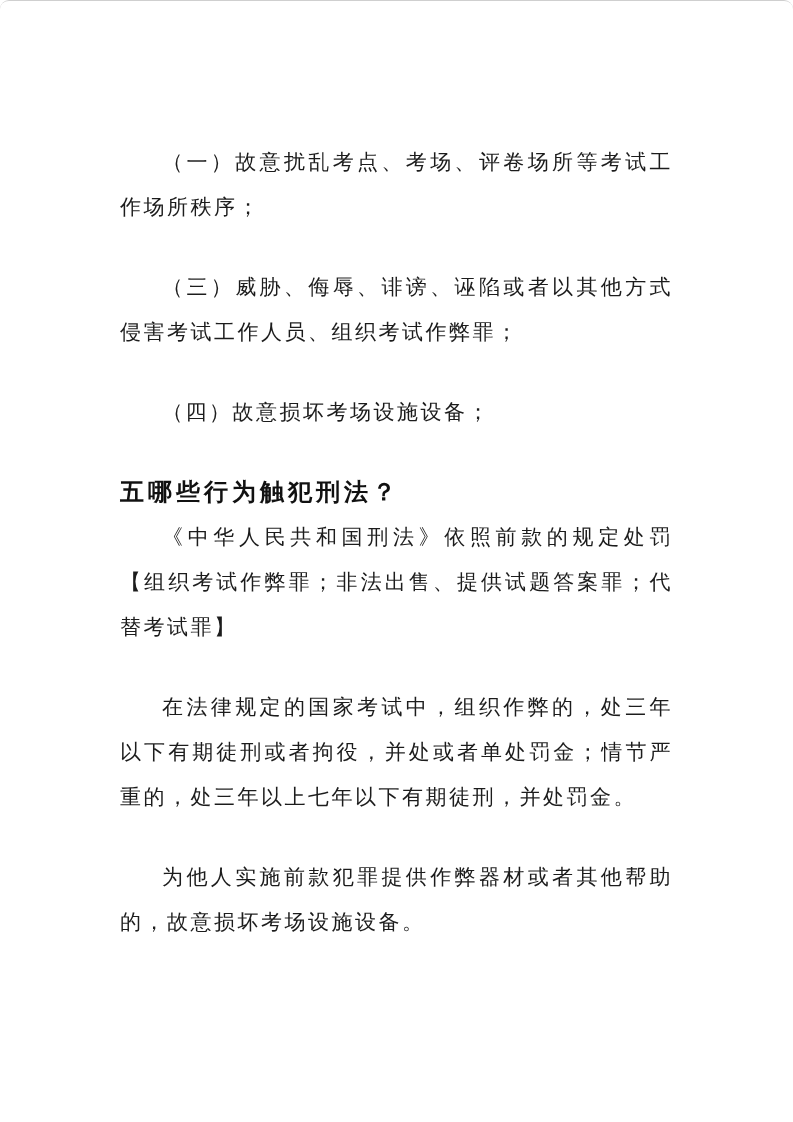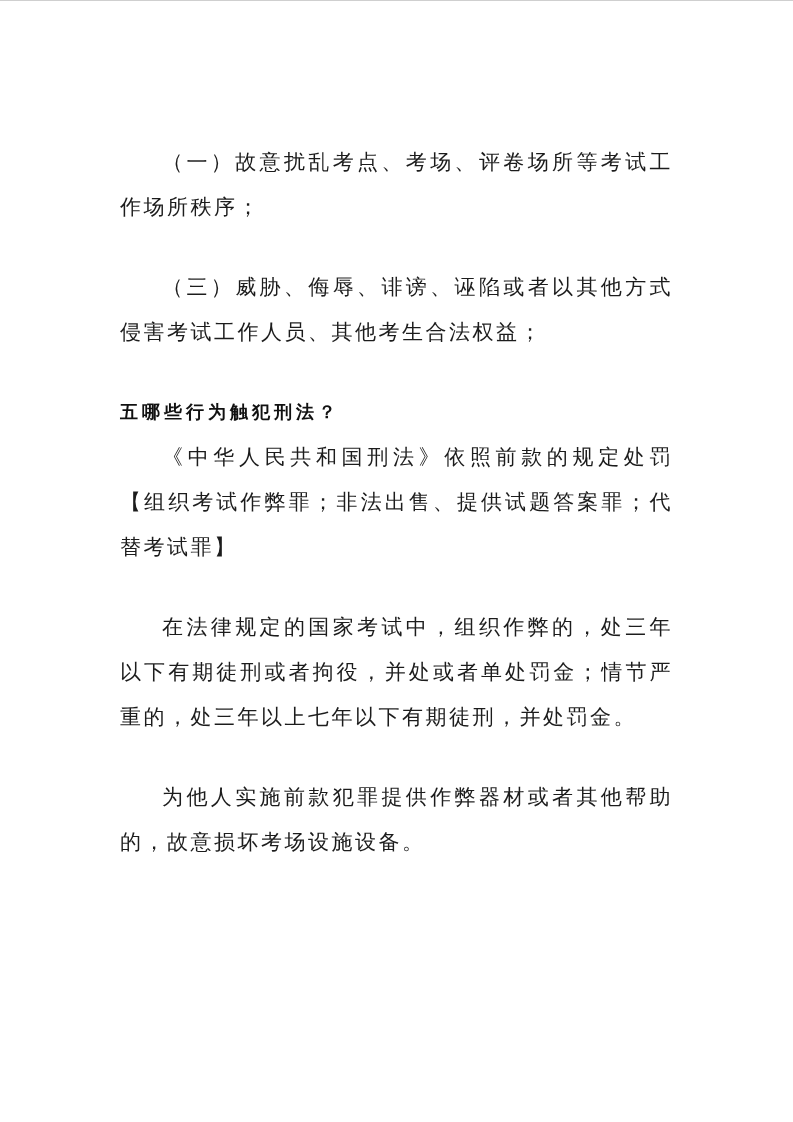--- a/index.html
+++ b/index.html
@@ -11,55 +11,57 @@
     position: relative;
     width: 793px;
     height: 1122px;
     box-sizing: border-box;
     background: #ffffff;
     border-top: 1px solid #cfcfcf;
     padding: 139px 120px 0 120px;
     overflow: hidden;
     font-family: "Liberation Serif", "DejaVu Serif", serif;
     color: #1c1c1c;
+    border-radius: 9px;
   }
   .para {
     margin: 0 0 35px 0;
     font-size: 21px;
     line-height: 45px;
     letter-spacing: 2.5px;
     text-align: justify;
     text-align-last: left;
     text-indent: 2em;
     color: #1c1c1c;
     word-break: break-all;
   }
   .para.tight {
     margin-bottom: 0;
   }
   .section-heading {
     margin: 0;
-    font-size: 18px;
+    font-size: 24px;
     line-height: 45px;
     font-weight: bold;
     letter-spacing: 4px;
     text-indent: 0;
     color: #111111;
   }
 </style>
 </head>
 <body>
 
 <div class="page">
 
   <p class="para">（一）故意扰乱考点、考场、评卷场所等考试工作场所秩序；</p>
 
 
-  <p class="para">（三）威胁、侮辱、诽谤、诬陷或者以其他方式侵害考试工作人员、其他考生合法权益；</p>
+  <p class="para">（三）威胁、侮辱、诽谤、诬陷或者以其他方式侵害考试工作人员、组织考试作弊罪；</p>
 
+  <p class="para">（四）故意损坏考场设施设备；</p>
 
 
   <h2 class="section-heading">五哪些行为触犯刑法？</h2>
 
   <p class="para">《中华人民共和国刑法》依照前款的规定处罚【组织考试作弊罪；非法出售、提供试题答案罪；代替考试罪】</p>
 
   <p class="para">在法律规定的国家考试中，组织作弊的，处三年以下有期徒刑或者拘役，并处或者单处罚金；情节严重的，处三年以上七年以下有期徒刑，并处罚金。</p>
 
   <p class="para">为他人实施前款犯罪提供作弊器材或者其他帮助的，故意损坏考场设施设备。</p>
 

